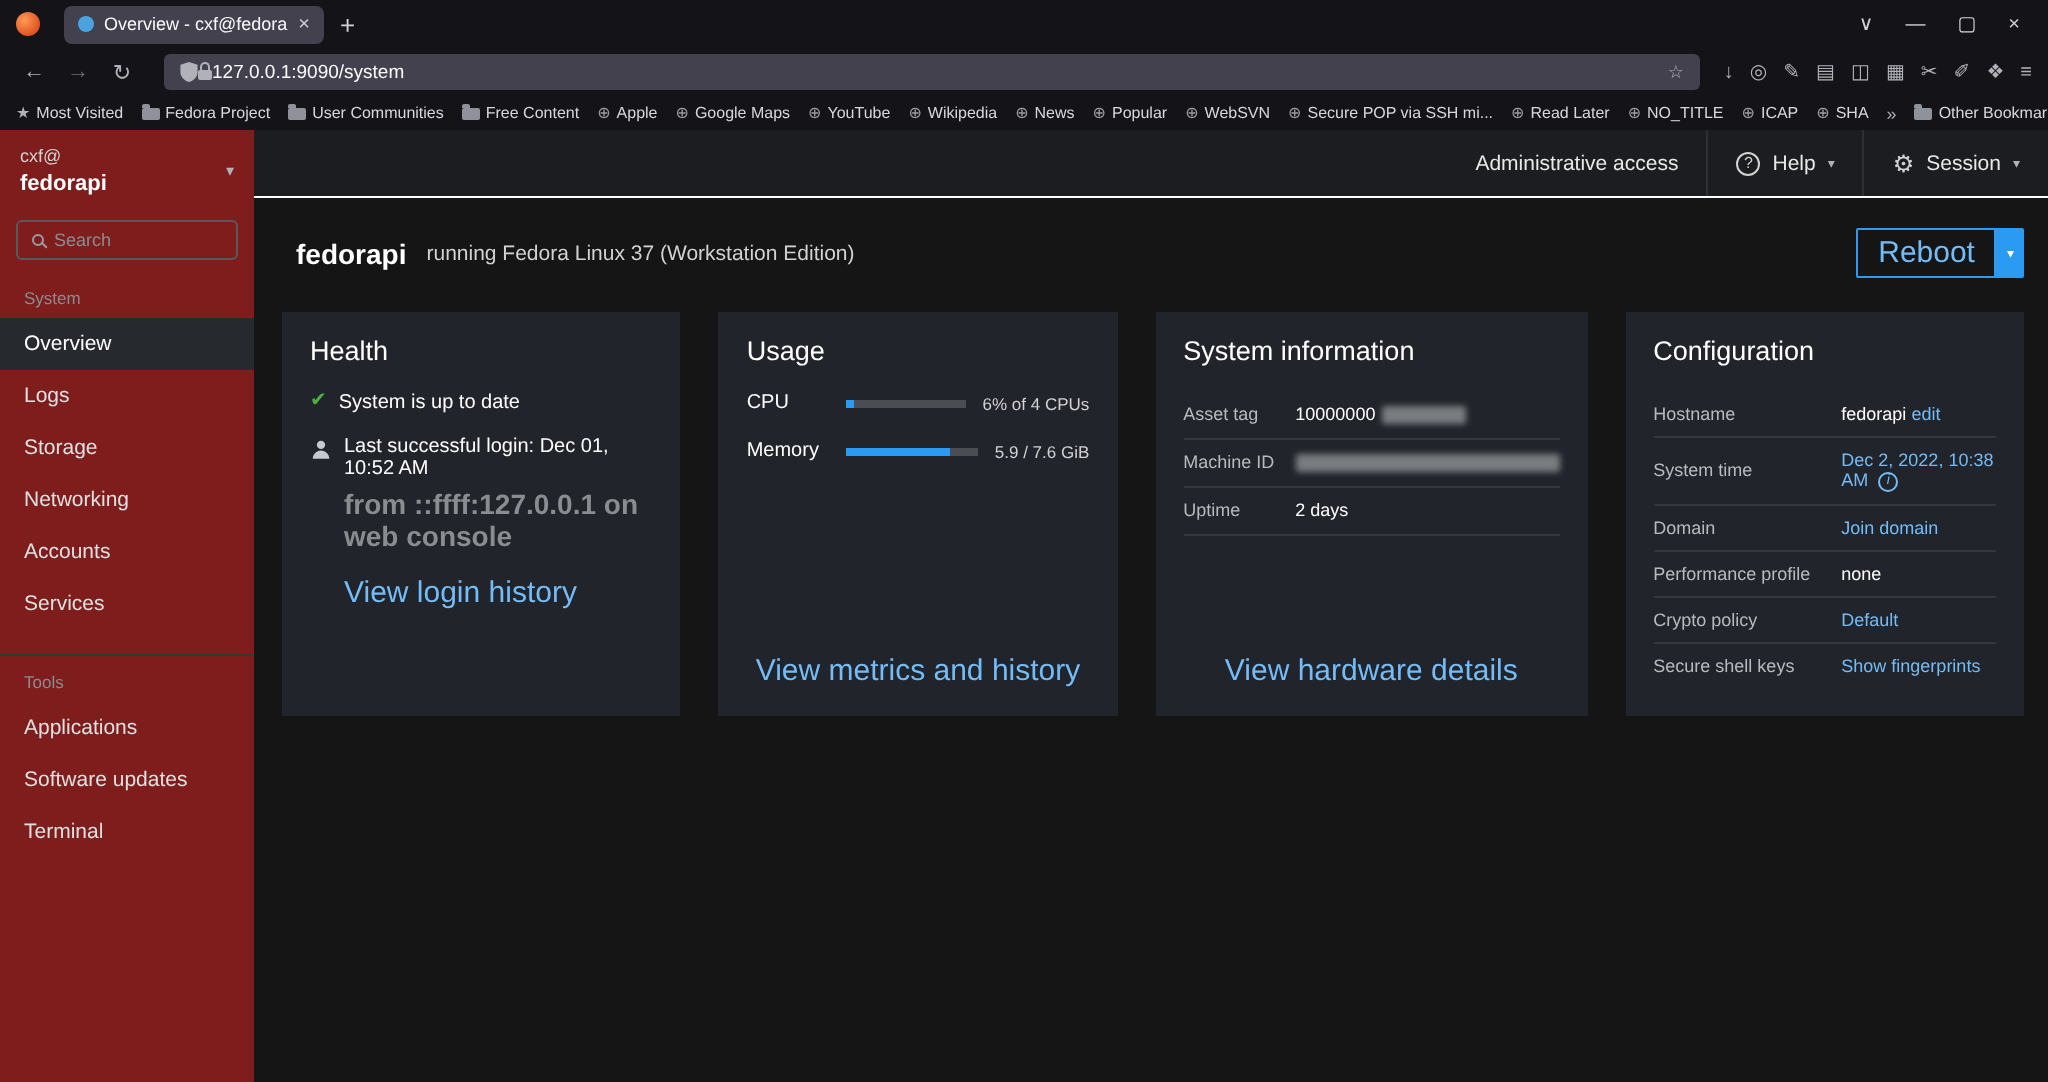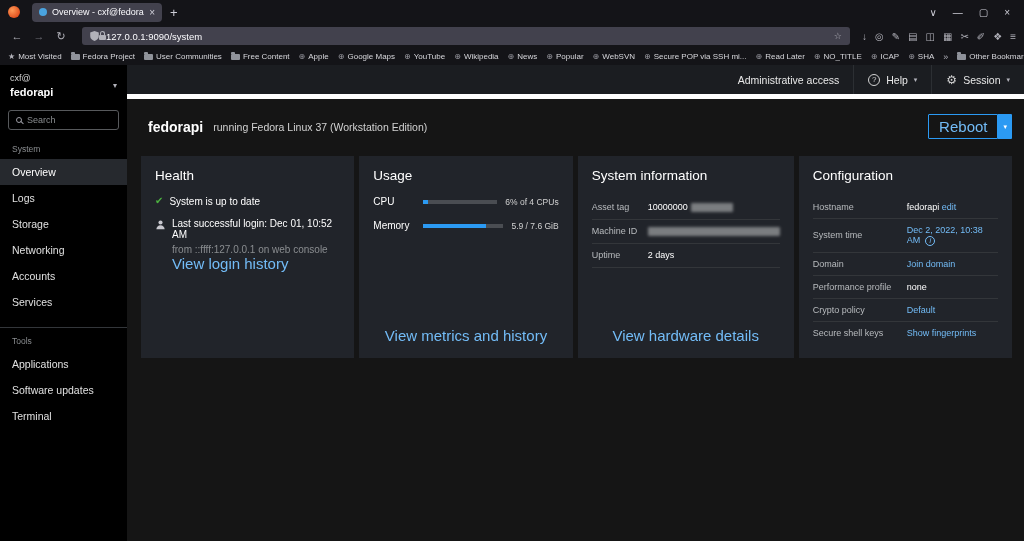--- a/index.html
+++ b/index.html
@@ -33,60 +33,60 @@
   .bookmarksbar { height:17px; background:#141418; display:flex; align-items:center; padding:0 8px; gap:9px; font-size:8px; color:#d7d7dc; white-space:nowrap; overflow:hidden; }
   .bm { display:flex; align-items:center; gap:3px; flex-shrink:0; }
   .bm-icon-star { color:#b1b1b9; font-size:8px; }
   .bm-icon-site { color:#9a9aa2; font-size:8px; }
   .folder-icon { width:9px; height:6px; background:#8f929a; border-radius:1px; position:relative; display:inline-block; flex-shrink:0; }
   .folder-icon::before { content:""; position:absolute; top:-2px; left:0; width:4px; height:2px; background:#8f929a; border-radius:1px 1px 0 0; }
   .bm-overflow { margin-left:auto; color:#b1b1b9; font-size:9px; flex-shrink:0; }
 
   
   .app { display:flex; height:476px; }
-  .sidebar { width:127px; background:#000000; display:flex; flex-direction:column; flex-shrink:0; }
+  .sidebar { width:127px; background:#7f1d1d; display:flex; flex-direction:column; flex-shrink:0; }
   .brand { padding:8px 10px 6px; display:flex; align-items:center; justify-content:space-between; }
   .brand-user { font-size:9px; color:#d2d2d2; line-height:1.3; }
   .brand-host { font-size:11px; color:#fff; font-weight:bold; line-height:1.3; }
   .brand-caret { color:#b1b1b9; font-size:8px; }
   .search-wrap { margin:5px 8px 6px; border:1px solid #57595c; border-radius:3px; height:20px; display:flex; align-items:center; padding:0 6px; gap:5px;justify-content:flex-end; }
   .search-icon { width:6px; height:6px; border:1px solid #9a9aa2; border-radius:50%; position:relative; flex-shrink:0; }
   .search-icon::after { content:""; position:absolute; width:4px; height:1px; background:#9a9aa2; transform:rotate(45deg); right:-3px; bottom:-1px; }
   .search-input { background:transparent; border:none; outline:none; color:#d2d2d2; font-size:9px; width:85px; }
   .search-input::placeholder { color:#8a8d90; }
   .nav-section-label { font-size:8.5px; color:#8a8d90; padding:8px 12px 5px; }
   .side-item { font-size:10.5px; color:#e0e0e0; padding:7px 12px; cursor:pointer; }
   .side-item.active { background:#26292e; color:#fff; }
   .tools-divider { border-top:1px solid #33363a; margin-top:12px; }
 
   .main { flex:1; background:#151515; display:flex; flex-direction:column; overflow:hidden; }
-  .masthead { height:34px; background:#1b1d21; display:flex; align-items:center; justify-content:flex-end; border-bottom:5px solid #ffffff; flex-shrink:0; }
+  .masthead { height:34px; background:#1b1d21; display:flex; align-items:center; justify-content:flex-end; border-bottom:1px solid #ffffff; flex-shrink:0; }
   .mast-group { display:flex; align-items:center; gap:6px; padding:0 14px; height:100%; font-size:10.5px; color:#e8e8e8; cursor:pointer; }
   .mast-group.bordered { border-left:1px solid #2c2f33; }
   .q-circle { width:12px; height:12px; border:1px solid #d2d2d2; border-radius:50%; font-size:8px; display:flex; align-items:center; justify-content:center; color:#d2d2d2; }
   .gear { font-size:12px; color:#d2d2d2; }
   .caret { font-size:7px; color:#b1b1b9; }
 
   .page-header { display:flex; align-items:center; padding:15px 12px 0 21px; }
   .hostname { font-size:14px; font-weight:bold; color:#fff; }
   .subtitle { font-size:10.5px; color:#d2d2d2; margin-left:10px; }
   .header-spacer { flex:1; }
   .reboot { display:flex; }
   .reboot-main { border:1px solid #2b9af3; color:#73bcf7; font-size:15px; padding:3px 10px; background:transparent; border-radius:1px 0 0 1px; cursor:pointer; }
   .reboot-caret { background:#2b9af3; color:#fff; font-size:7px; display:flex; align-items:center; padding:0 5px; border-radius:0 1px 1px 0; cursor:pointer; }
 
-  .cards { display:grid; grid-template-columns:repeat(4,1fr); gap:5px; margin:17px 12px 0 14px; }
+  .cards { display:grid; grid-template-columns:repeat(4,1fr); gap:19px; margin:17px 12px 0 14px; }
   .card { background:#21242a; padding:12px 14px 14px; min-height:186px; display:flex; flex-direction:column; }
   .card-title { font-size:13.5px; color:#fff; font-weight:500; margin-bottom:13px; }
   .link { color:#73bcf7; font-size:15px; cursor:pointer; }
 
   .health-row { display:flex; gap:6px; font-size:10px; color:#fff; align-items:flex-start; margin-bottom:11px; }
   .check { color:#4cb140; font-size:10px; line-height:1; }
   .person-svg { flex-shrink:0; margin-top:1px; }
-  .sub { font-size:10px; color:#8a8d90; margin:-7px 0 0 17px; }
+  .sub { font-size:14px; color:#8a8d90; margin:-7px 0 12px 17px;font-weight:bold; }
   .indent { margin-left:17px; }
 
   .usage-row { display:grid; grid-template-columns:42px 1fr auto; align-items:center; gap:8px; margin-bottom:13px; font-size:10px; color:#fff; }
   .bar { height:4px; background:#4a4d52; position:relative; }
   .bar-fill { position:absolute; left:0; top:0; height:100%; background:#2b9af3; }
   .usage-val { font-size:8.5px; color:#d2d2d2; }
   .bottom-link { margin-top:auto;text-align:center; }
 
   .si-row { display:grid; grid-template-columns:50px 1fr; gap:6px; padding:5px 0 6px; border-bottom:1px solid #33363a; font-size:9px; }
   .si-label { color:#b8bbbe; line-height:1.35; }

